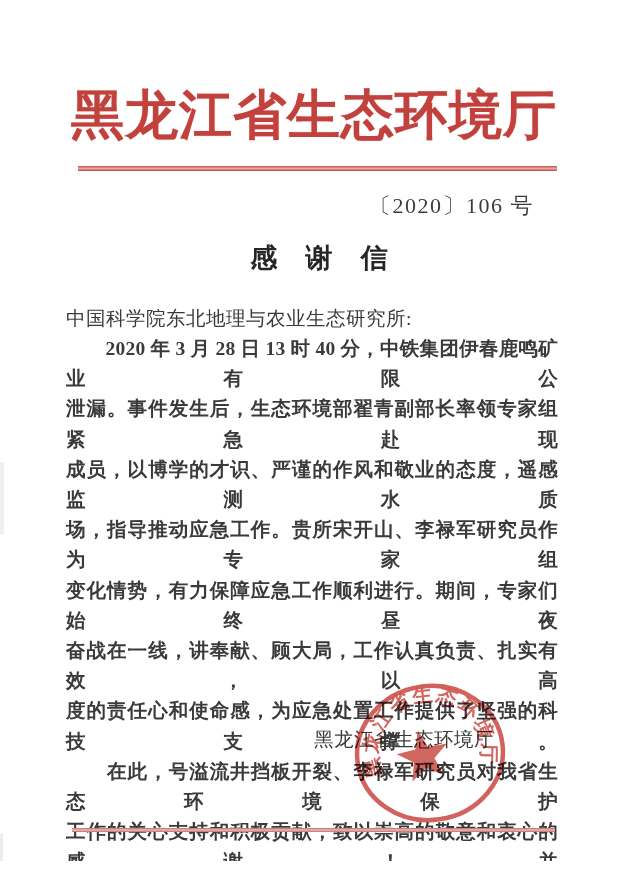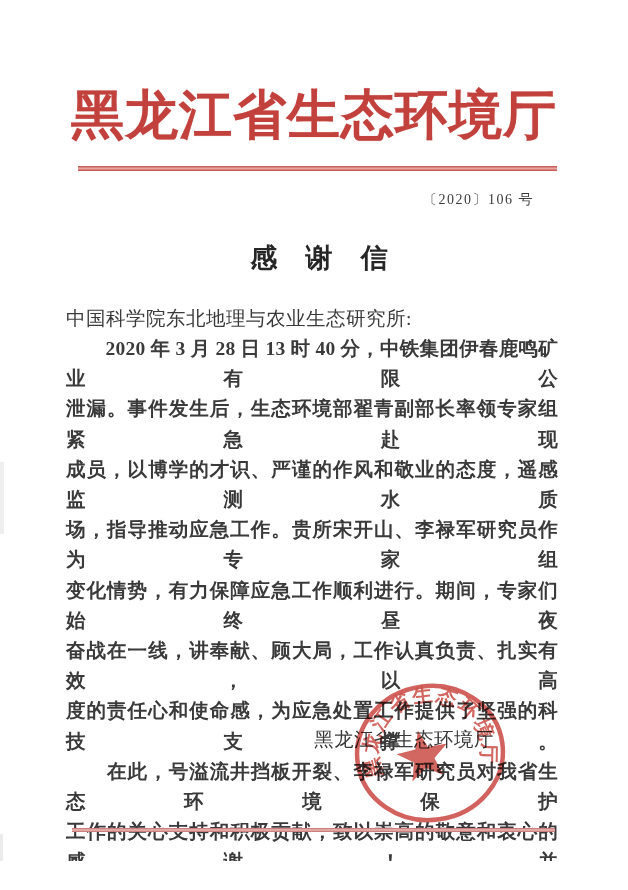--- a/index.html
+++ b/index.html
@@ -29,21 +29,21 @@
   .rule-top {
     position: absolute;
     top: 166px; left: 78px;
     width: 479px; height: 5px;
     background: linear-gradient(to bottom, #bd4b46 0%, #eba8a5 48%, #bd4b46 100%);
   }
 
   .doc-number {
     position: absolute;
     top: 191px; right: 94px;
-    font-size: 14px;
+    font-size: 22px;
     color: #3c3c3c;
     letter-spacing: 1.5px;
   }
 
   .letter-title {
     position: absolute;
     top: 240px; left: 8px;
     width: 100%;
     text-align: center;
     font-size: 27px;

